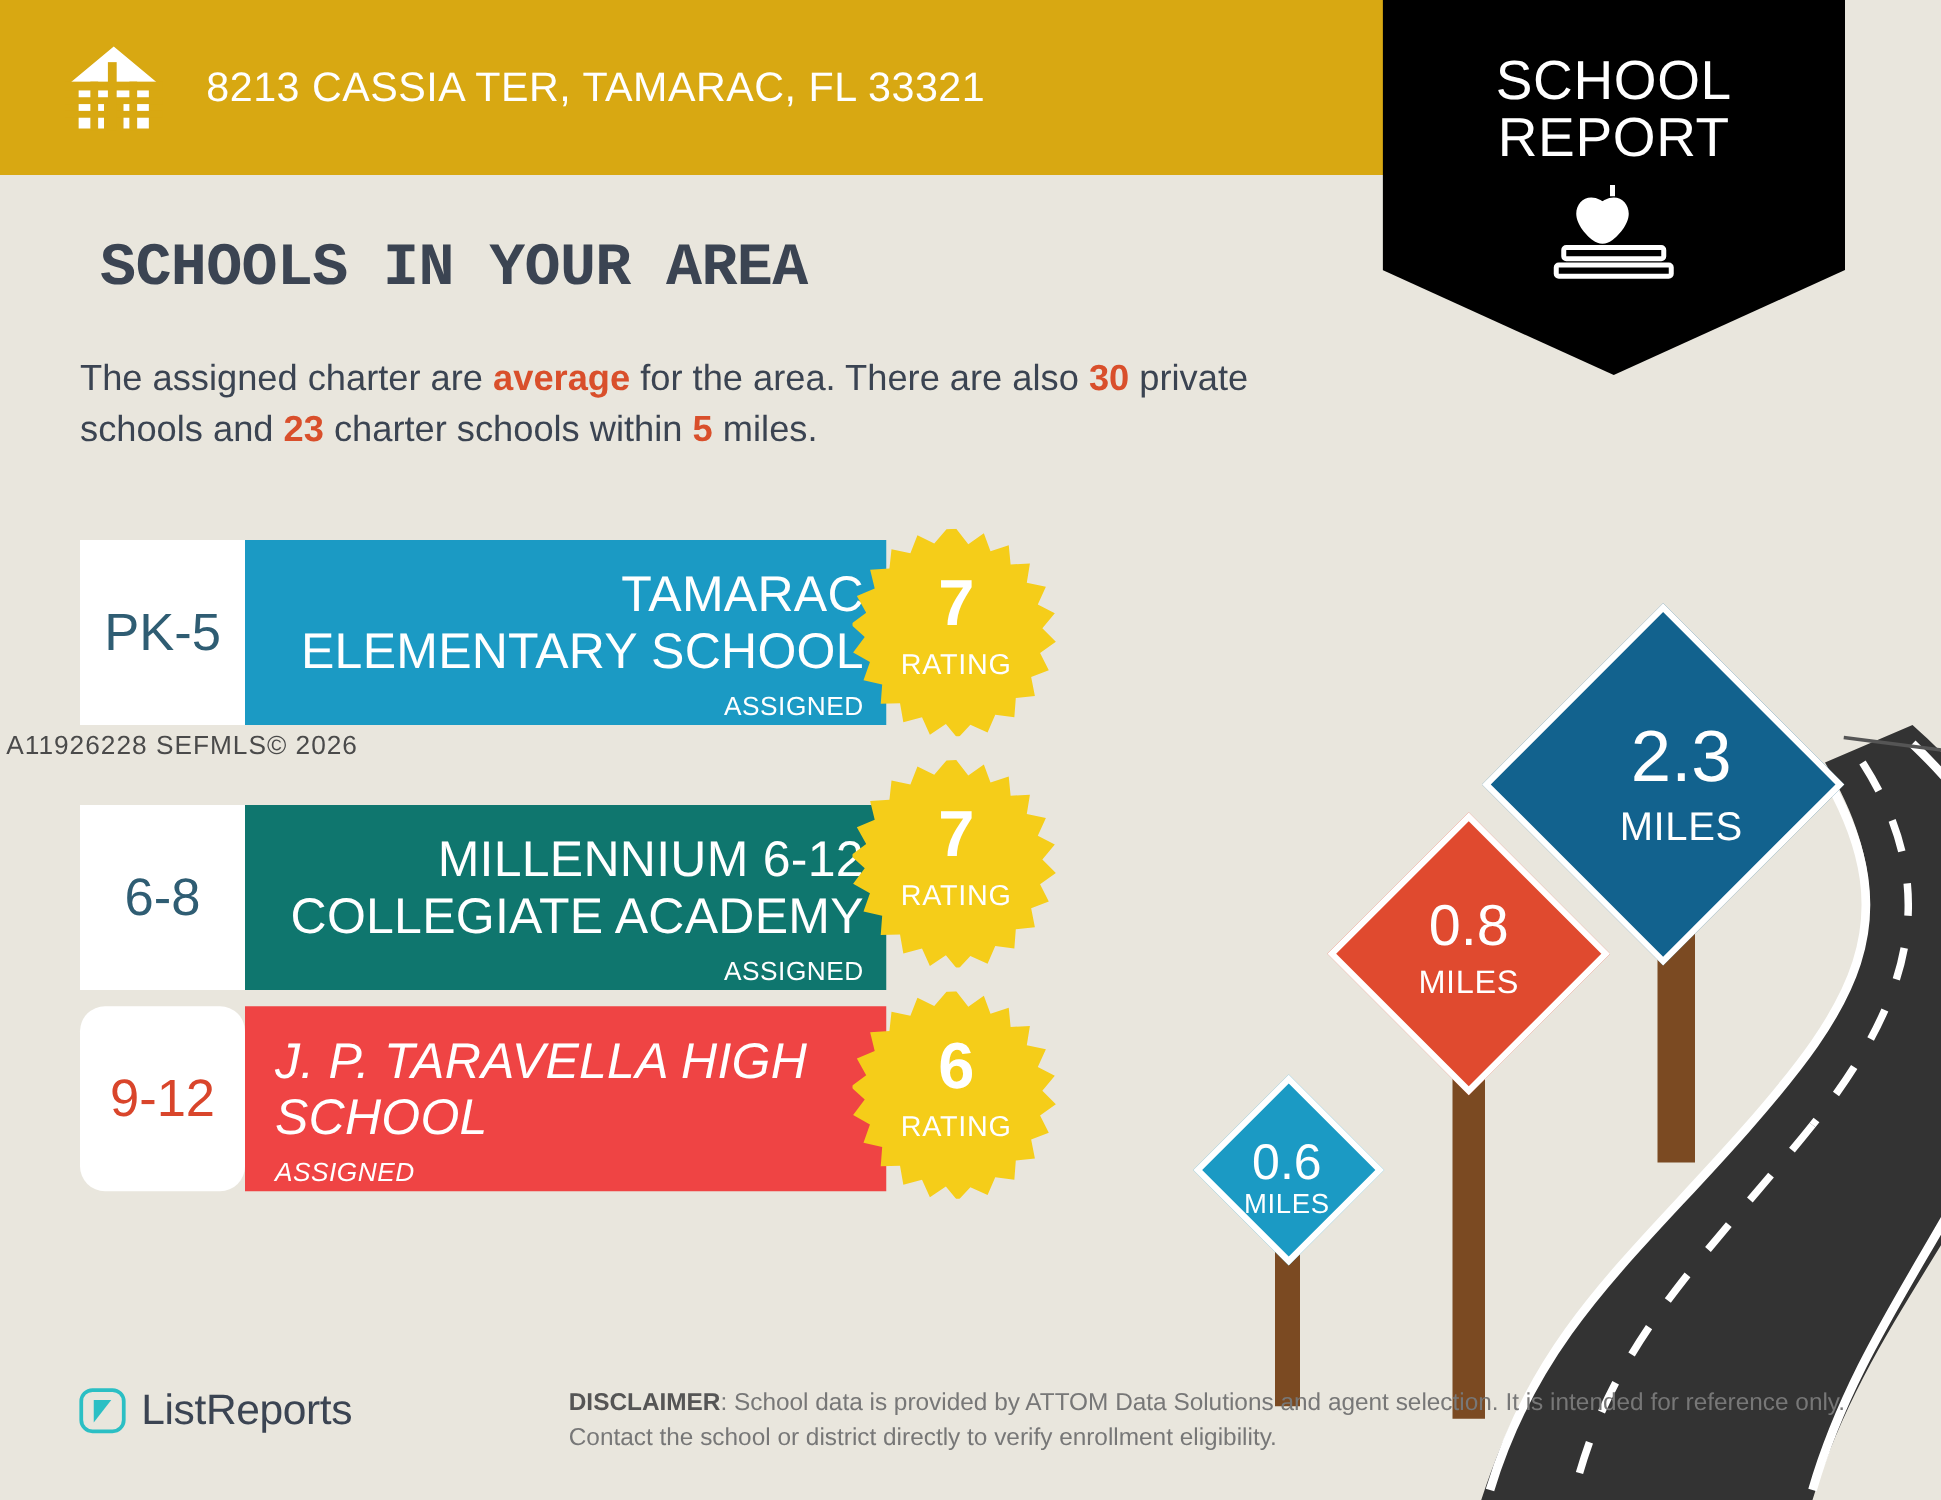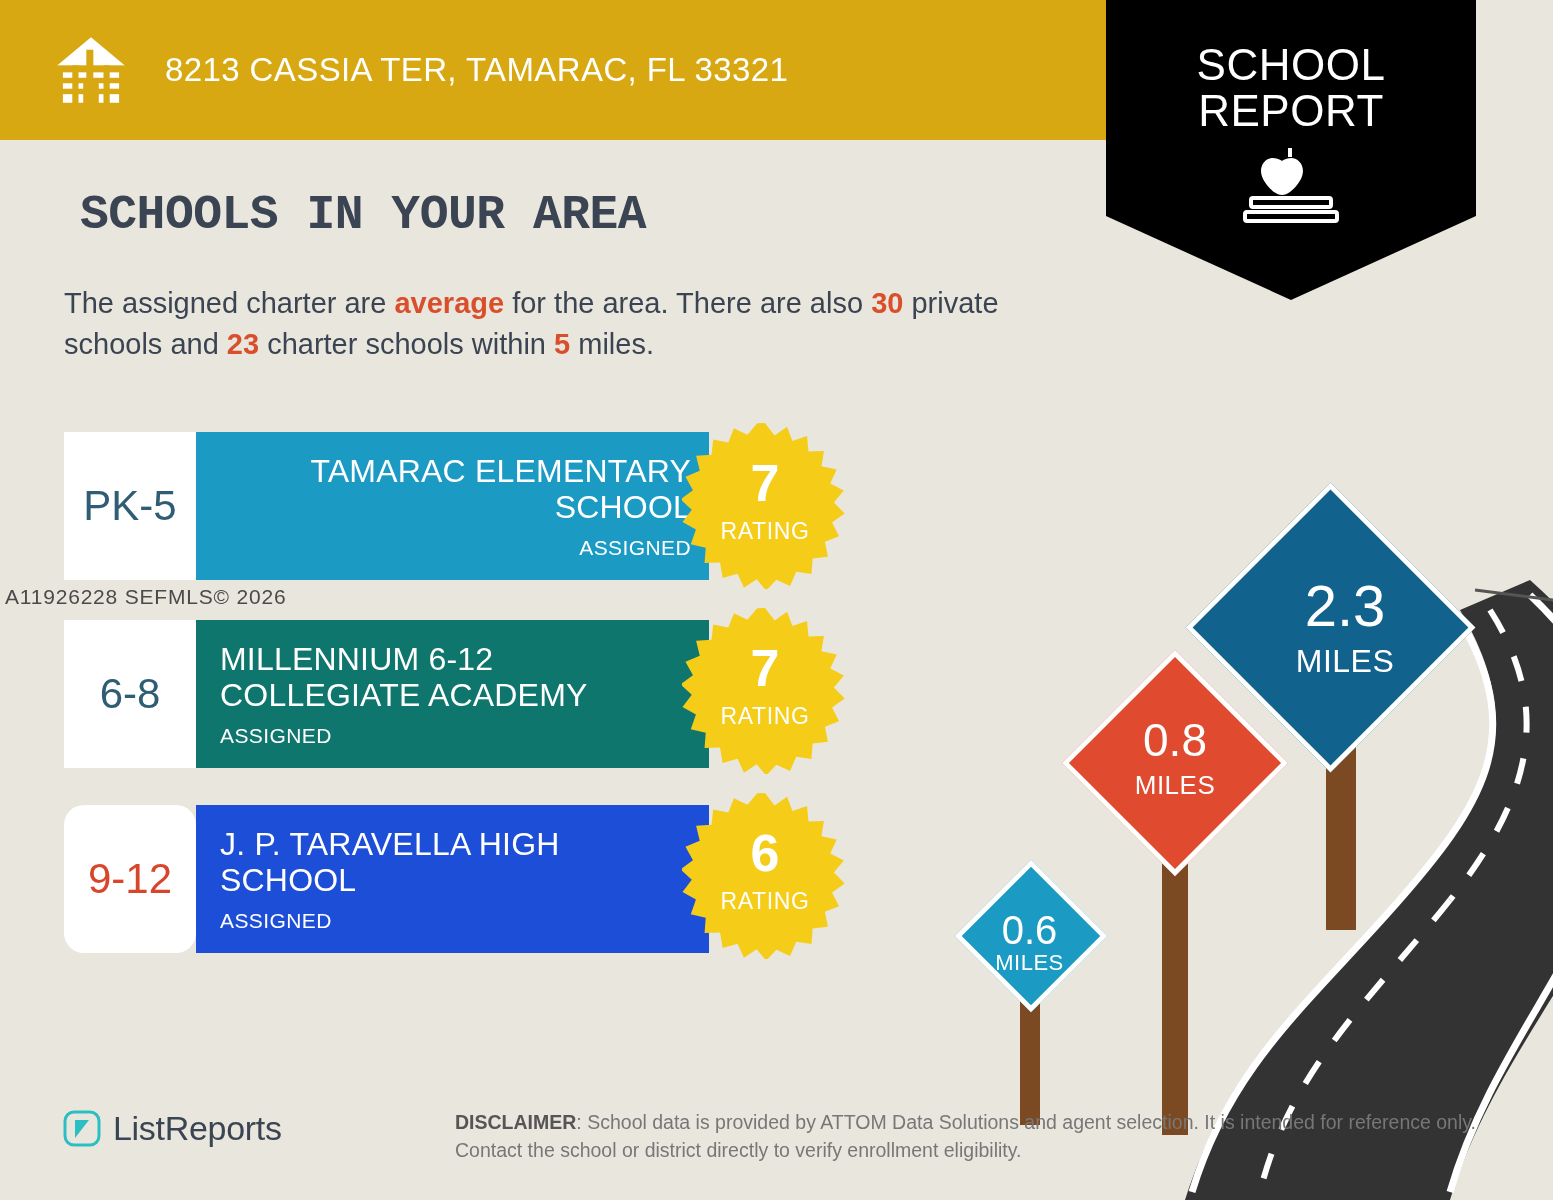--- a/index.html
+++ b/index.html
@@ -75,21 +75,21 @@
     display: flex; align-items: center; justify-content: center;
     font-size: 42px;
     flex: none;
   }
   .name-box {
     flex: 1; height: 100%;
     padding: 22px 18px 0 24px;
     color: #ffffff;
   }
   .name-box .nm {
-    font-size: 32px; line-height: 1.12; letter-spacing: 0.2px;
+    font-size: 40px; line-height: 1.12; letter-spacing: 0.2px;
   }
   .name-box .assigned {
     margin-top: 10px; font-size: 21px; letter-spacing: 0.4px;
   }
 
   
   .rating {
     position: absolute;
     width: 166px; height: 166px;
     color: #ffffff;
@@ -193,38 +193,38 @@
     </div>
   </div>
   <div class="rating" style="left:682px; top:423px;">
     <svg class="burst" viewBox="0 0 100 100">
       <polygon fill="#f5cd19" points="50,0 55.8,7.5 63.3,2.2 66.5,10.9 75.3,7.9 76.2,17.2 85.5,16.8 84,26 93.2,28 89.3,36.5 97.5,40.7 91.5,47.9 98,54.5 90.4,59.9 94.6,68.2 86.1,71.5 87.9,80.6 78.7,81.6 78,90.9 68.8,89.6 65.1,98.2 56.8,94.5 50.7,101 45,94.1 37.3,99.3 33.5,90.8 24.5,93.3 22.9,84.1 13.6,84.3 14.3,75.1 5.3,73 8.4,64.2 0.3,59.6 5.9,52.2 -0.9,46 6.6,40.5 2.1,32.4 10.7,28.8 8.5,19.7 17.8,19.1 18.8,9.9 27.9,11.8 31.3,3.1 39.4,7.1 45.3,0.2"></polygon>
     </svg>
     <div class="num">7</div>
     <div class="lbl">RATING</div>
   </div>
 
-  <div class="school-row" style="top:620px;">
+  <div class="school-row" style="top:644px;text-align:right;">
     <div class="grade-box" style="color:#2f5d73;">6-8</div>
     <div class="name-box" style="background:#0f766e;">
       <div class="nm">MILLENNIUM 6-12 COLLEGIATE ACADEMY</div>
       <div class="assigned">ASSIGNED</div>
     </div>
   </div>
   <div class="rating" style="left:682px; top:608px;">
     <svg class="burst" viewBox="0 0 100 100">
       <polygon fill="#f5cd19" points="50,0 55.8,7.5 63.3,2.2 66.5,10.9 75.3,7.9 76.2,17.2 85.5,16.8 84,26 93.2,28 89.3,36.5 97.5,40.7 91.5,47.9 98,54.5 90.4,59.9 94.6,68.2 86.1,71.5 87.9,80.6 78.7,81.6 78,90.9 68.8,89.6 65.1,98.2 56.8,94.5 50.7,101 45,94.1 37.3,99.3 33.5,90.8 24.5,93.3 22.9,84.1 13.6,84.3 14.3,75.1 5.3,73 8.4,64.2 0.3,59.6 5.9,52.2 -0.9,46 6.6,40.5 2.1,32.4 10.7,28.8 8.5,19.7 17.8,19.1 18.8,9.9 27.9,11.8 31.3,3.1 39.4,7.1 45.3,0.2"></polygon>
     </svg>
     <div class="num">7</div>
     <div class="lbl">RATING</div>
   </div>
 
   <div class="school-row" style="top:805px;">
     <div class="grade-box" style="color:#d9452b;border-radius:20px;">9-12</div>
-    <div class="name-box" style="background:#1d4ed8;">
+    <div class="name-box" style="background:#ef4444;font-style:italic;">
       <div class="nm">J. P. TARAVELLA HIGH SCHOOL</div>
       <div class="assigned">ASSIGNED</div>
     </div>
   </div>
   <div class="rating" style="left:682px; top:793px;">
     <svg class="burst" viewBox="0 0 100 100">
       <polygon fill="#f5cd19" points="50,0 55.8,7.5 63.3,2.2 66.5,10.9 75.3,7.9 76.2,17.2 85.5,16.8 84,26 93.2,28 89.3,36.5 97.5,40.7 91.5,47.9 98,54.5 90.4,59.9 94.6,68.2 86.1,71.5 87.9,80.6 78.7,81.6 78,90.9 68.8,89.6 65.1,98.2 56.8,94.5 50.7,101 45,94.1 37.3,99.3 33.5,90.8 24.5,93.3 22.9,84.1 13.6,84.3 14.3,75.1 5.3,73 8.4,64.2 0.3,59.6 5.9,52.2 -0.9,46 6.6,40.5 2.1,32.4 10.7,28.8 8.5,19.7 17.8,19.1 18.8,9.9 27.9,11.8 31.3,3.1 39.4,7.1 45.3,0.2"></polygon>
     </svg>
     <div class="num">6</div>
     <div class="lbl">RATING</div>

